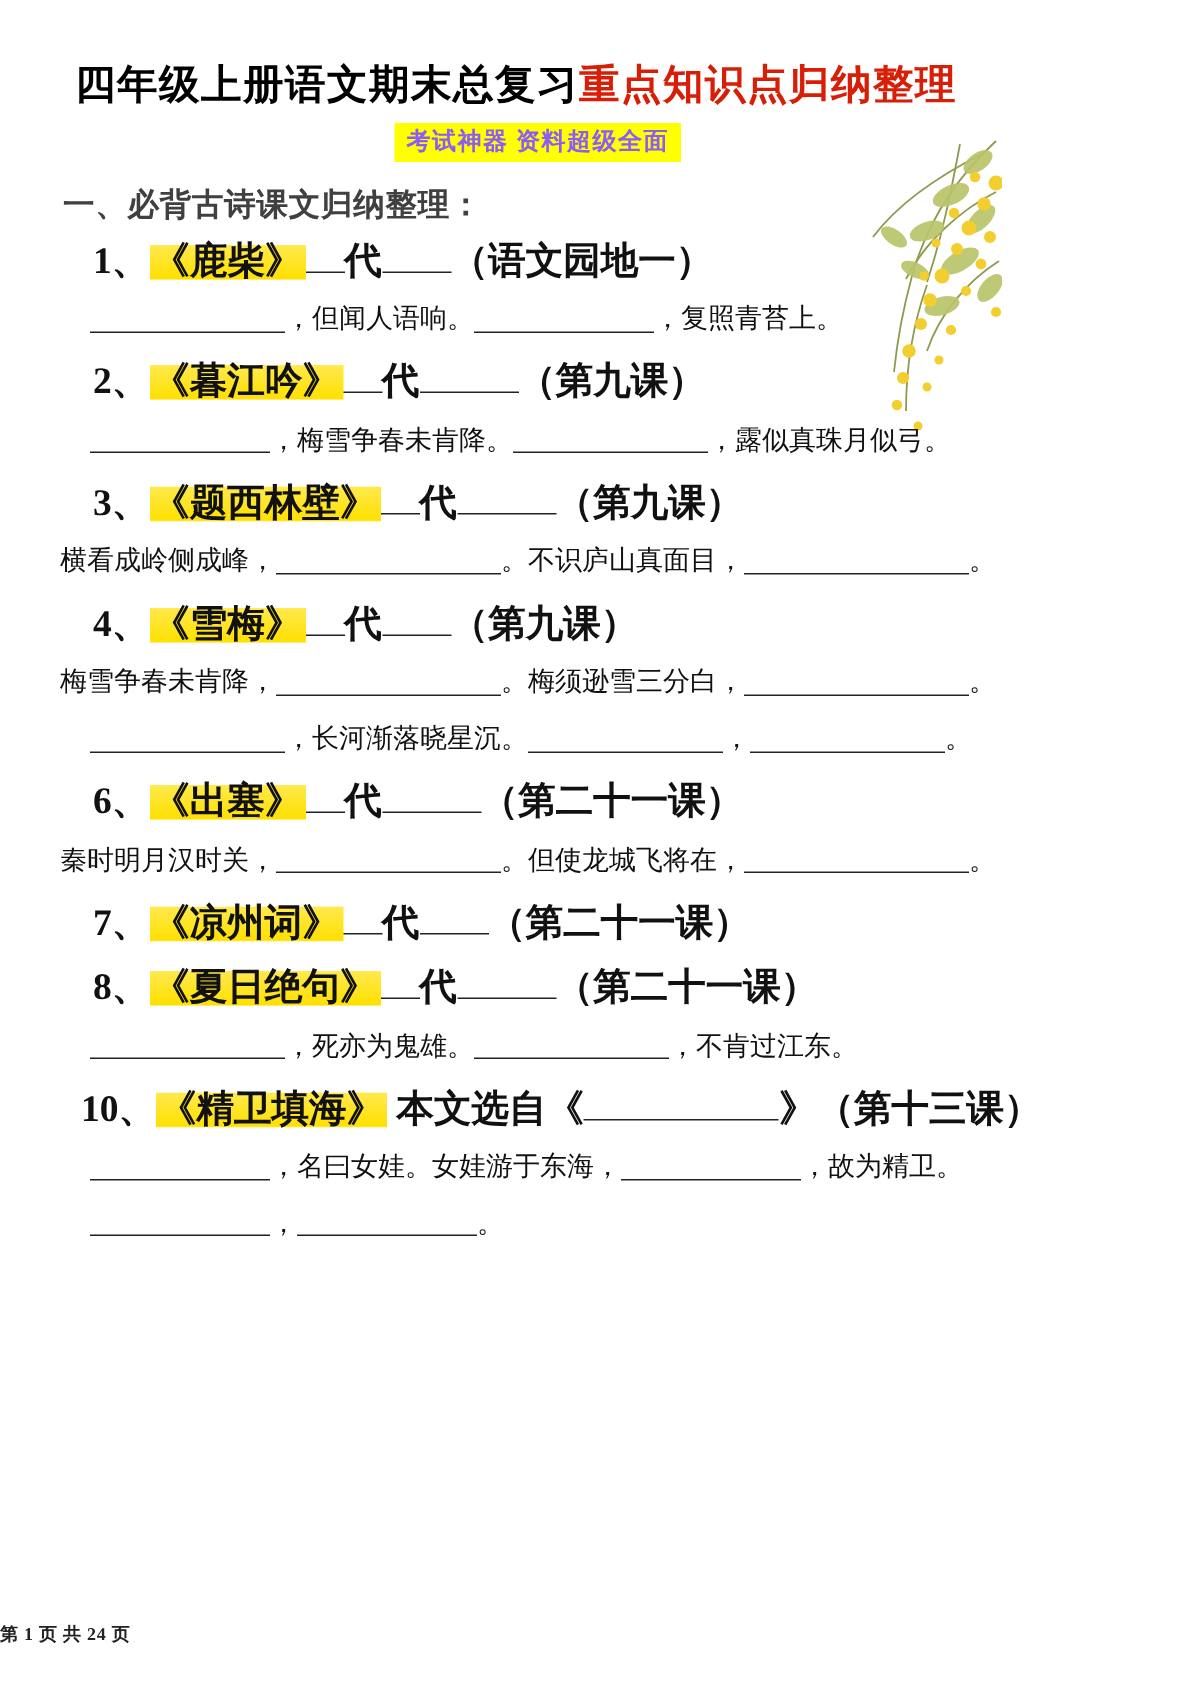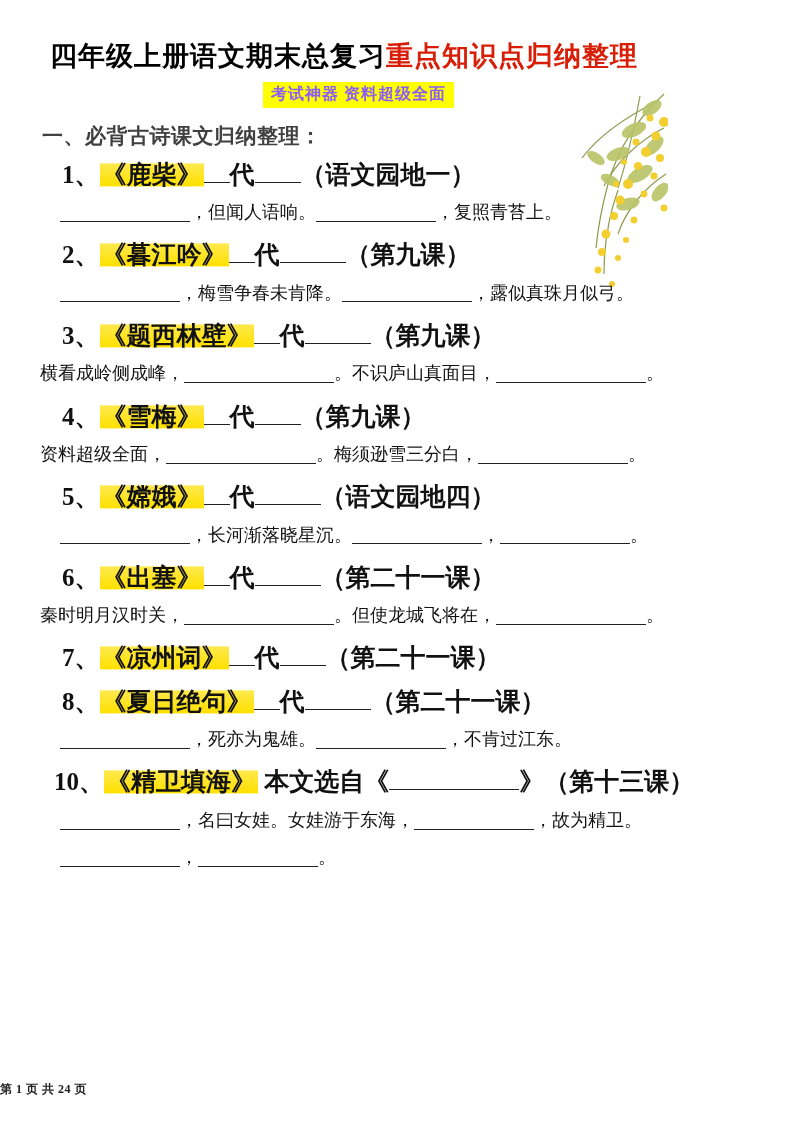--- a/index.html
+++ b/index.html
@@ -219,28 +219,25 @@
       <div class="line">
         <span>横看成岭侧成峰，</span><span class="ul u-150"></span><span>。不识庐山真面目，</span><span class="ul u-150"></span><span>。</span>
       </div>
     </div>
 
     <div class="item">
       <div class="item-head">
         <span class="num">4、</span><span class="hl">《雪梅》</span><span class="blank b-xs"></span><span>代</span><span class="blank b-sm"></span><span>（第九课）</span>
       </div>
       <div class="line">
-        <span>资料超级全面，</span><span class="ul u-150"></span><span>。梅须逊雪三分白，</span><span class="ul u-150"></span><span>。</span>
-      </div>
-    </div>
-
-    <div class="item">
-      <div class="item-head">
-        <span class="num">5、</span><span class="hl">《嫦娥》</span><span class="blank b-xs"></span><span>代</span><span class="blank b-md"></span><span>（语文园地四）</span>
-      </div>
+        <span>梅雪争春未肯降，</span><span class="ul u-150"></span><span>。梅须逊雪三分白，</span><span class="ul u-150"></span><span>。</span>
+      </div>
+    </div>
+
+    <div class="item">
       <div class="line">
         <span class="indent"></span><span class="ul u-130"></span><span>，长河渐落晓星沉。</span><span class="ul u-130"></span><span>，</span><span class="ul u-130"></span><span>。</span>
       </div>
     </div>
 
     <div class="item">
       <div class="item-head">
         <span class="num">6、</span><span class="hl">《出塞》</span><span class="blank b-xs"></span><span>代</span><span class="blank b-md"></span><span>（第二十一课）</span>
       </div>
       <div class="line">

